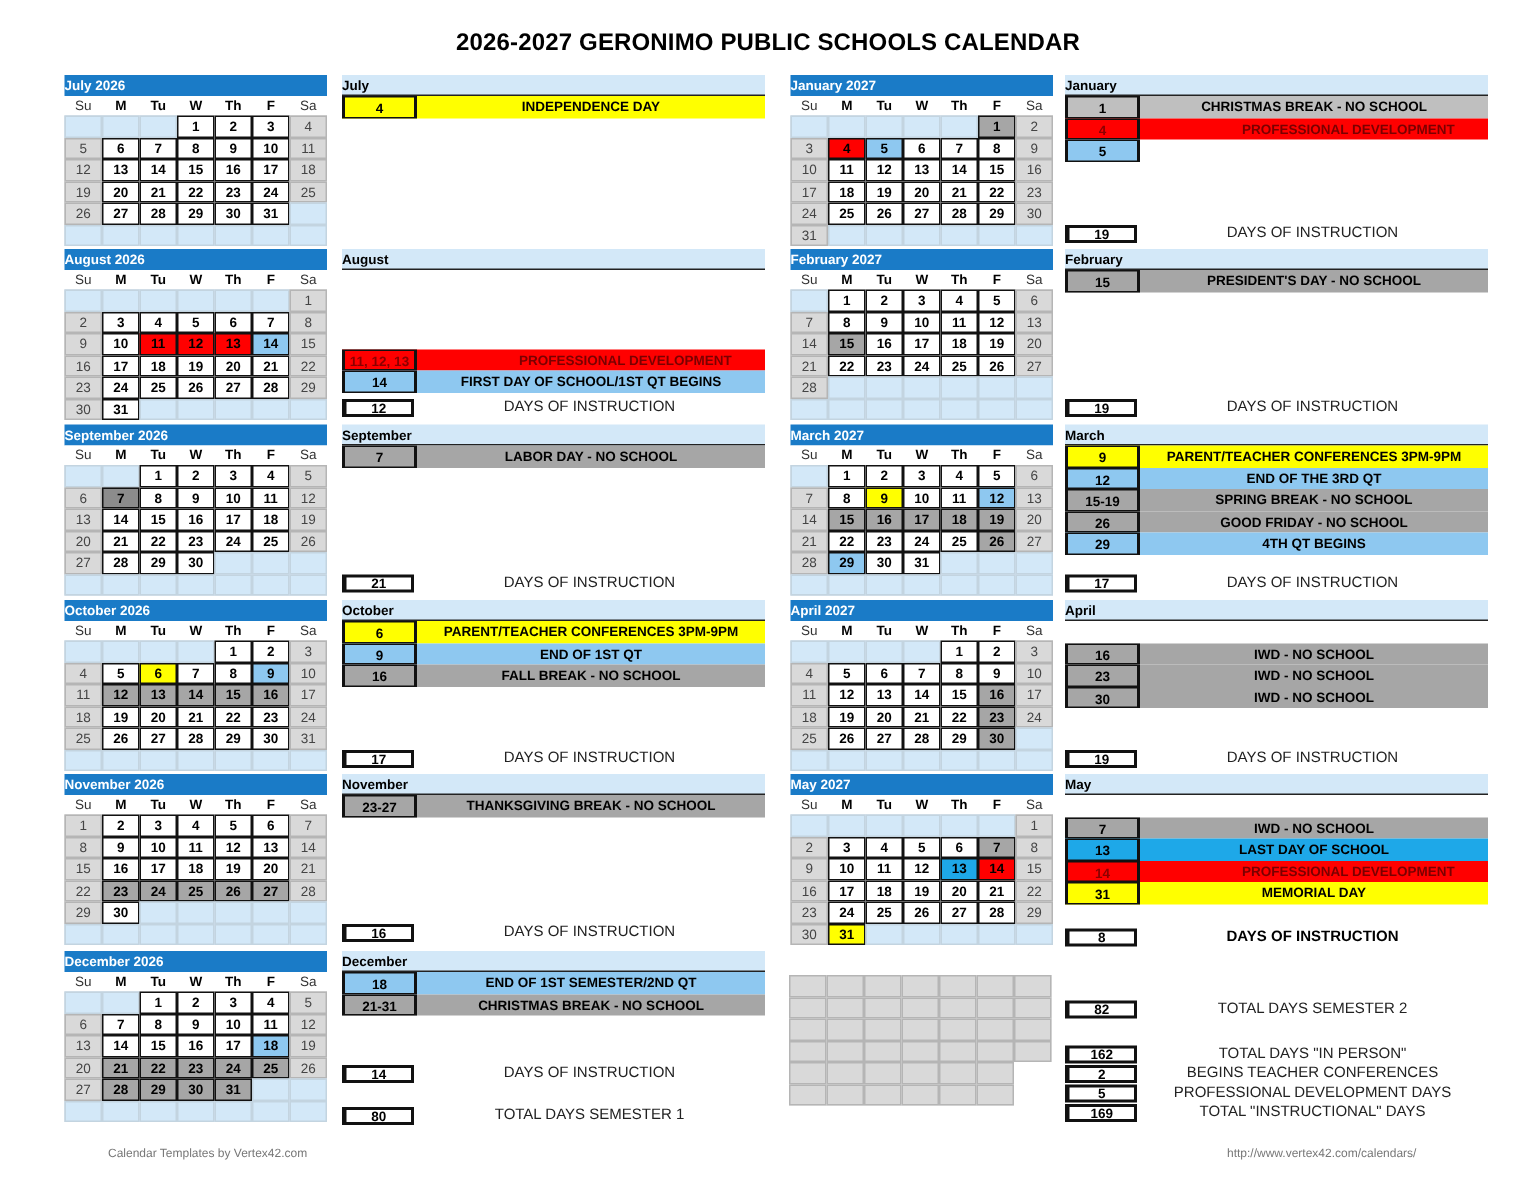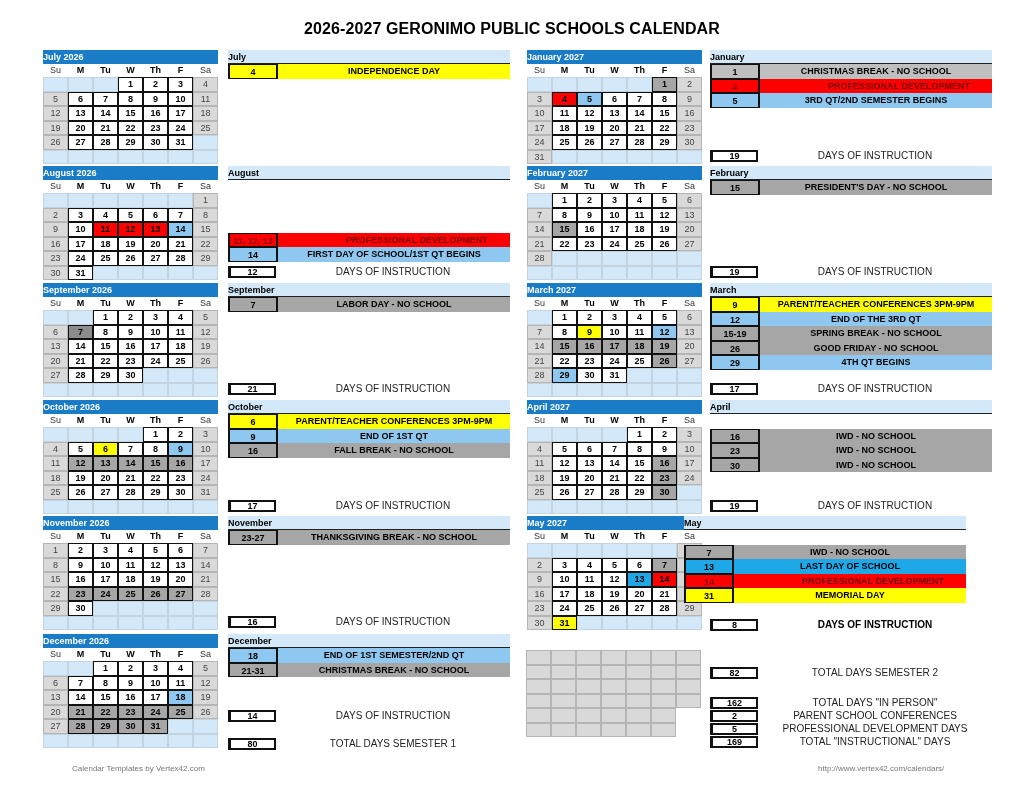--- a/index.html
+++ b/index.html
@@ -548,21 +548,20 @@
       <div class="ev lgray">
         <div class="ev-date">1</div>
         <div class="ev-label">CHRISTMAS BREAK - NO SCHOOL</div>
       </div>
       <div class="ev red">
         <div class="ev-date">4</div>
         <div class="ev-label">PROFESSIONAL DEVELOPMENT</div>
       </div>
       <div class="ev blue">
         <div class="ev-date">5</div>
-        <div class="ev-label">3RD QT/2ND SEMESTER BEGINS</div>
       </div>
     </div>
     <div class="stat" style="left: 710px; width: 282px; top: 149px;">
       <div class="stat-box">19</div>
       <div class="stat-label">DAYS OF INSTRUCTION</div>
     </div>
     <div class="cal" style="left: 527px; top: 166px;">
       <div class="cal-head">February 2027</div>
       <div class="cal-dow">
         <span>Su</span>
@@ -837,21 +836,21 @@
         <div class="cell we">29</div>
         <div class="cell we">30</div>
         <div class="cell yellow">31</div>
         <div class="cell empty"></div>
         <div class="cell empty"></div>
         <div class="cell empty"></div>
         <div class="cell empty"></div>
         <div class="cell empty"></div>
       </div>
     </div>
-    <div class="panel" style="left: 684px; top: 516px;">
+    <div class="panel" style="left: 710px; top: 516px;">
       <div class="panel-head">May</div>
       <div style="height: 14.5px;"></div>
       <div class="ev gray">
         <div class="ev-date">7</div>
         <div class="ev-label">IWD - NO SCHOOL</div>
       </div>
       <div class="ev cyan">
         <div class="ev-date">13</div>
         <div class="ev-label">LAST DAY OF SCHOOL</div>
       </div>
@@ -923,21 +922,21 @@
 <div class="stat" style="left:710px; top:666px; width:282px;">
   <div class="stat-box">82</div>
   <div class="stat-label">TOTAL DAYS SEMESTER 2</div>
 </div>
 <div class="stat" style="left:710px; top:696px; width:282px;">
   <div class="stat-box">162</div>
   <div class="stat-label">TOTAL DAYS "IN PERSON"</div>
 </div>
 <div class="stat" style="left:710px; top:709px; width:282px;">
   <div class="stat-box">2</div>
-  <div class="stat-label">PARENT SCHOOL CONFERENCES</div>
+  <div class="stat-label">BEGINS TEACHER CONFERENCES</div>
 </div>
 <div class="stat" style="left:710px; top:722px; width:282px;">
   <div class="stat-box">5</div>
   <div class="stat-label">PROFESSIONAL DEVELOPMENT DAYS</div>
 </div>
 <div class="stat" style="left:710px; top:735px; width:282px;">
   <div class="stat-box">169</div>
   <div class="stat-label">TOTAL "INSTRUCTIONAL" DAYS</div>
 </div>
 

